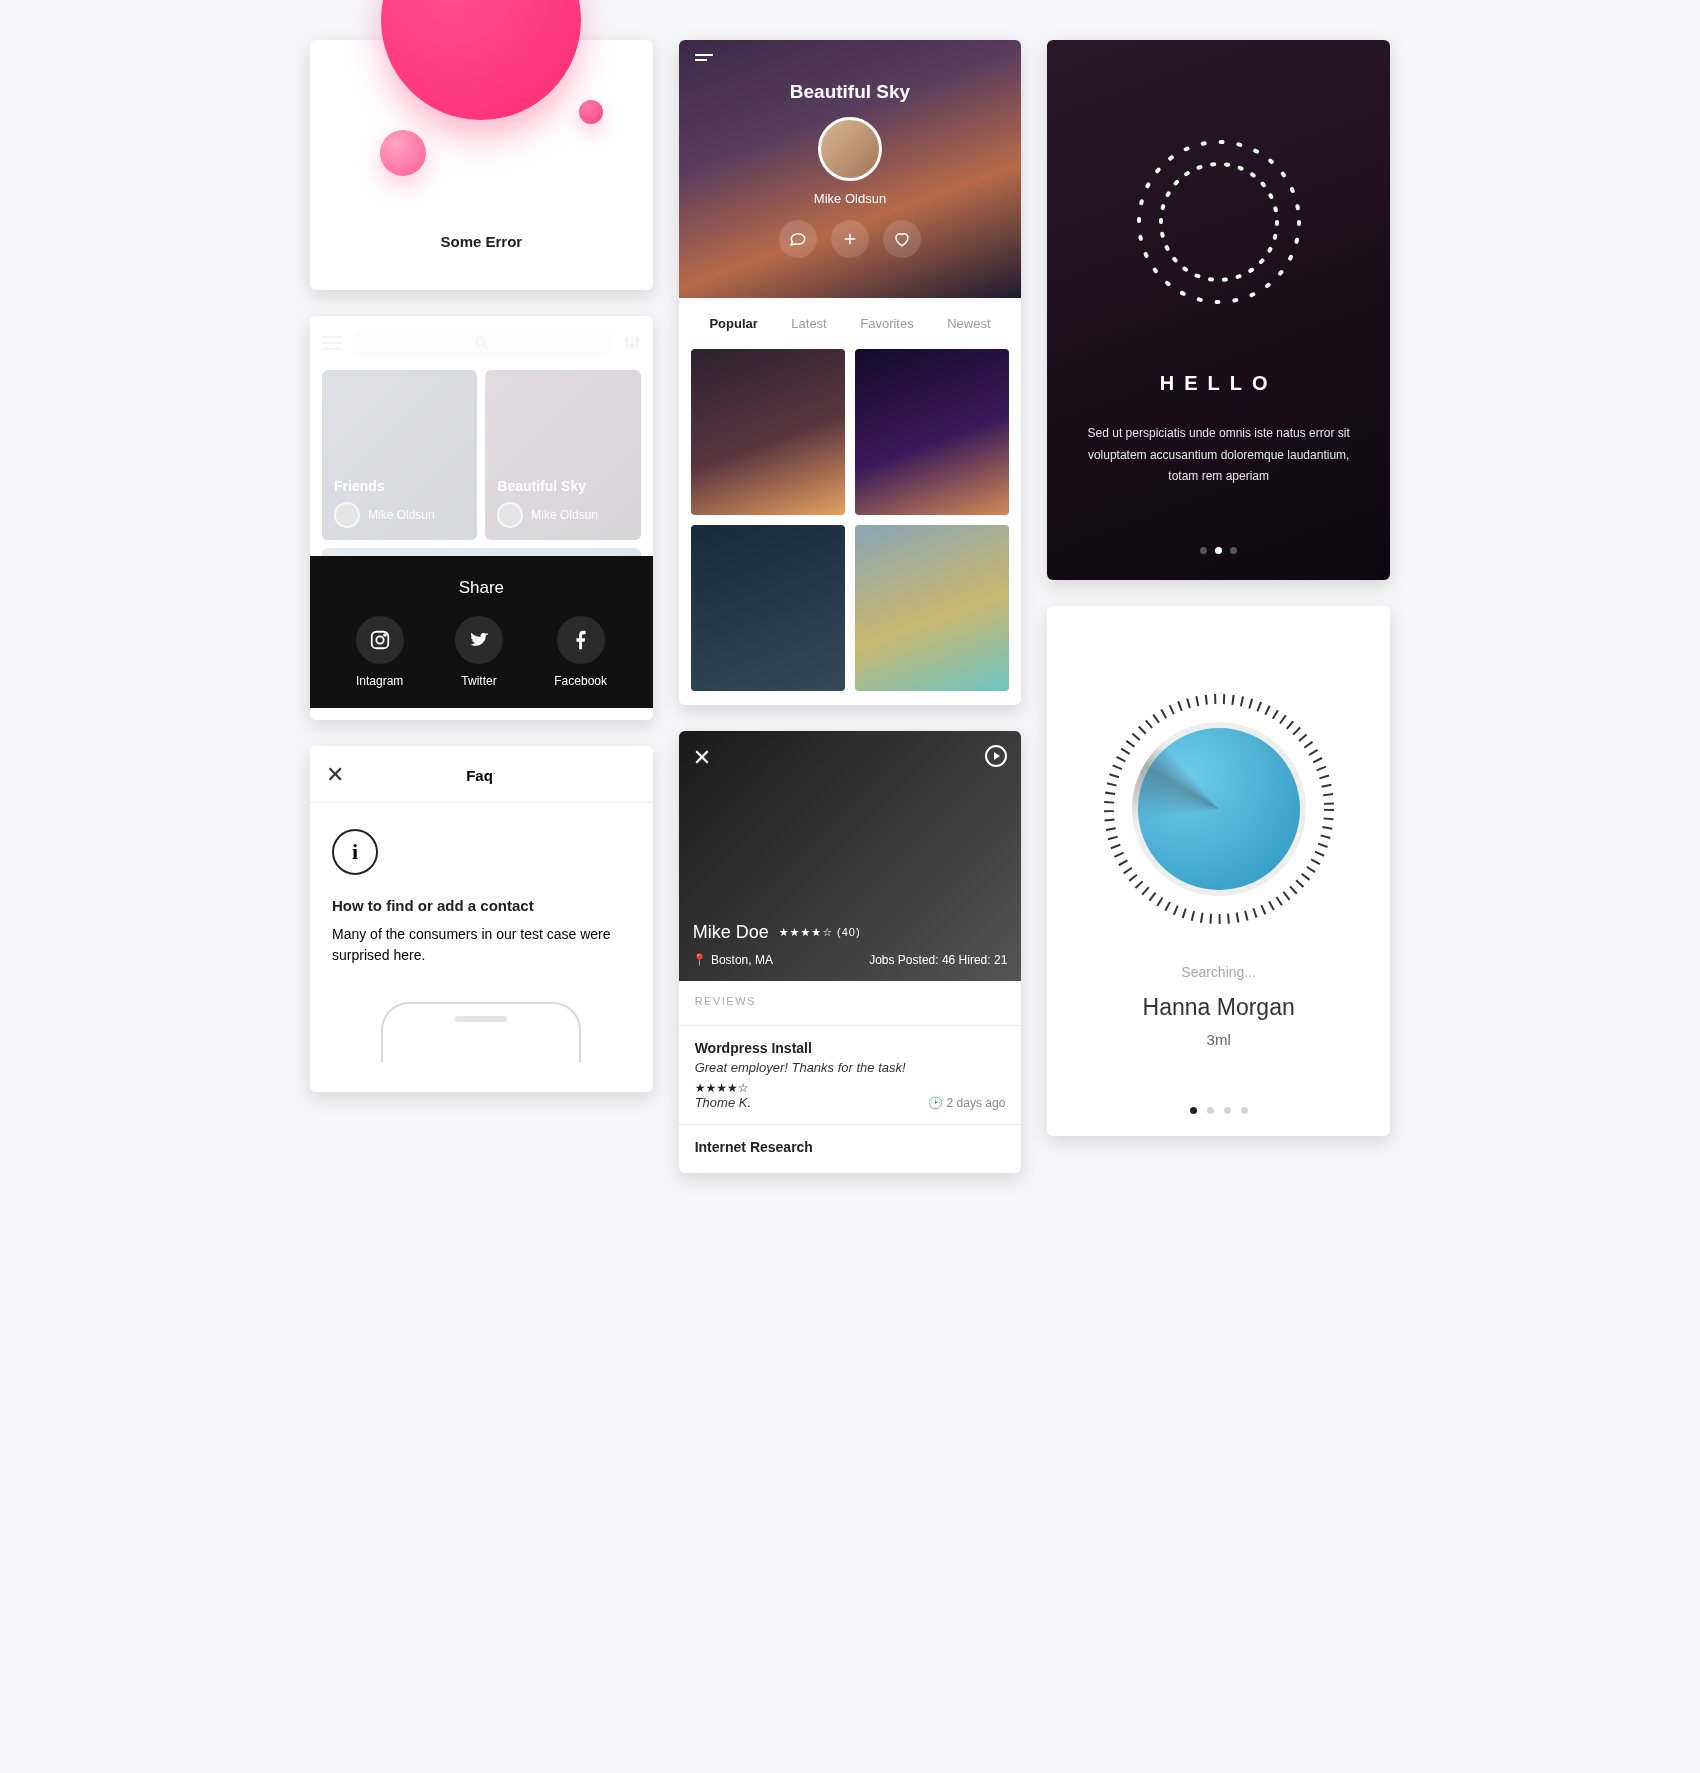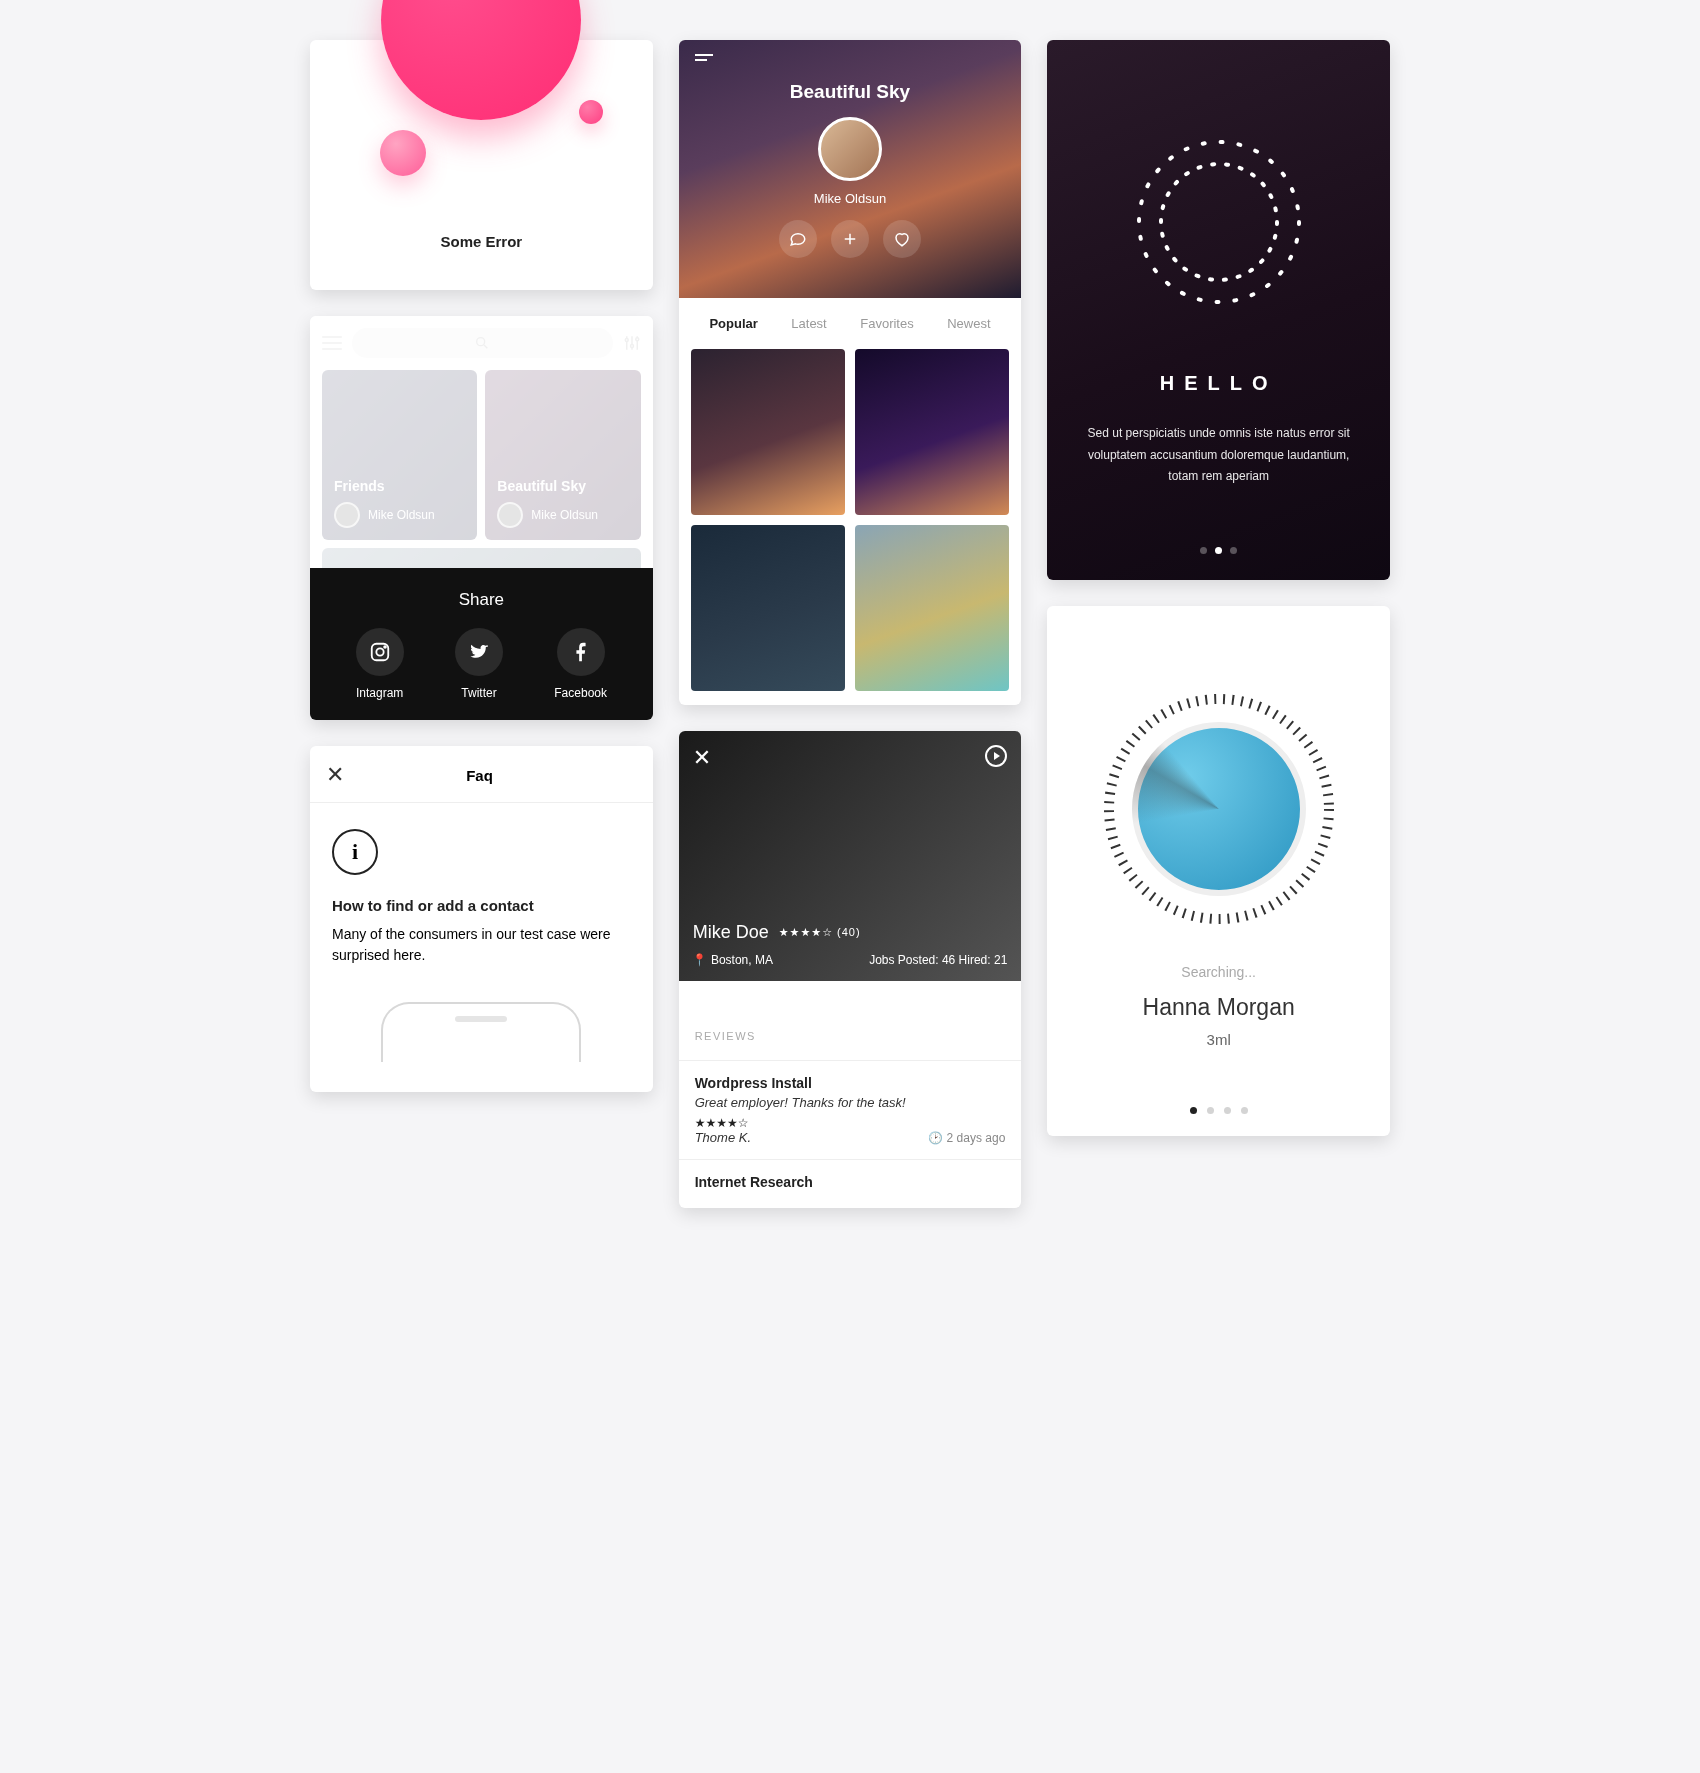--- a/index.html
+++ b/index.html
@@ -23,21 +23,21 @@
   .searchpill { flex:1; height:30px; background:#efefef; border-radius:15px; display:flex; align-items:center; justify-content:center; }
   .sliders-icn svg, .searchpill svg { stroke:#bbb; }
   .feed-grid { display:grid; grid-template-columns:1fr 1fr; gap:8px; padding:0 12px 12px; }
   .feed-tile { height:170px; border-radius:6px; background:linear-gradient(135deg,#6b6d86,#4b4c65); position:relative; color:#fff; padding:12px; display:flex; flex-direction:column; justify-content:flex-end; gap:8px; overflow:hidden; }
   .feed-tile.wide { grid-column:1 / -1; height:160px; }
   .ft-title { font-size:14px; font-weight:700; }
   .ft-auth { display:flex; align-items:center; gap:8px; font-size:12px; }
   .ft-auth .ava { width:26px; height:26px; border-radius:50%; border:2px solid rgba(255,255,255,.7); background:#888; }
   .ft-stats { position:absolute; right:12px; bottom:14px; display:flex; gap:12px; font-size:12px; }
   .dimmer { position:absolute; inset:0; background:rgba(255,255,255,.78); }
-  .share-panel { position:absolute; left:0; right:0; bottom:0; background:#111; color:#fff; padding:22px 0 20px; }
+  .share-panel { position:absolute; left:0; right:0; bottom:12px; background:#111; color:#fff; padding:22px 0 20px; }
   .share-title { text-align:center; font-size:17px; font-weight:500; margin-bottom:18px; }
   .share-row { display:flex; justify-content:space-around; padding:0 20px; }
   .share-item { display:flex; flex-direction:column; align-items:center; gap:10px; font-size:12px; }
   .share-circ { width:48px; height:48px; border-radius:50%; background:#2b2b2b; display:flex; align-items:center; justify-content:center; }
 
   
   .faq-card { padding:16px 0 30px; }
   .faq-head { display:flex; align-items:center; padding:0 16px 14px; border-bottom:1px solid #eee; }
   .faq-head .x { font-size:22px; color:#333; }
   .faq-head h3 { flex:1; text-align:center; font-size:15px; font-weight:600; }
@@ -68,21 +68,21 @@
 
   
   .review-card { padding:0; }
   .rev-hero { height:250px; background:linear-gradient(135deg,#1a1a1a,#545454); position:relative; color:#fff; padding:14px; display:flex; flex-direction:column; justify-content:flex-end; }
   .rev-hero .x { position:absolute; top:14px; left:14px; font-size:22px; }
   .rev-hero .play { position:absolute; top:14px; right:14px; width:22px; height:22px; border:2px solid #fff; border-radius:50%; display:flex; align-items:center; justify-content:center; }
   .rev-hero .play::after { content:""; border-left:6px solid #fff; border-top:4px solid transparent; border-bottom:4px solid transparent; margin-left:2px; }
   .rev-name { font-size:18px; font-weight:500; display:flex; align-items:center; gap:10px; }
   .stars { font-size:11px; letter-spacing:1px; }
   .rev-loc-row { display:flex; align-items:center; justify-content:space-between; margin-top:10px; font-size:12px; }
-  .rev-sec { padding:14px 16px;margin-top:35px; }
+  .rev-sec { padding:14px 16px; }
   .rev-sec h5 { font-size:11px; letter-spacing:1.5px; color:#aaa; font-weight:500; margin-bottom:4px; }
   .review { border-top:1px solid #eee; padding:14px 16px; }
   .review h4 { font-size:14px; color:#222; margin-bottom:4px; }
   .review .txt { font-size:13px; font-style:italic; color:#333; margin-bottom:6px; }
   .review .meta { display:flex; align-items:center; justify-content:space-between; font-size:12px; color:#888; }
   .review .by { font-style:italic; color:#333; font-size:13px; }
 
   
   .hello-card { background:linear-gradient(160deg,#2a1a2a 0%,#1a0d1a 55%,#0f0812 100%); color:#fff; height:540px; display:flex; flex-direction:column; align-items:center; justify-content:center; text-align:center; padding:0 28px; position:relative; overflow:hidden; }
   .dottedring { width:180px; height:180px; position:relative; margin-bottom:60px; }

